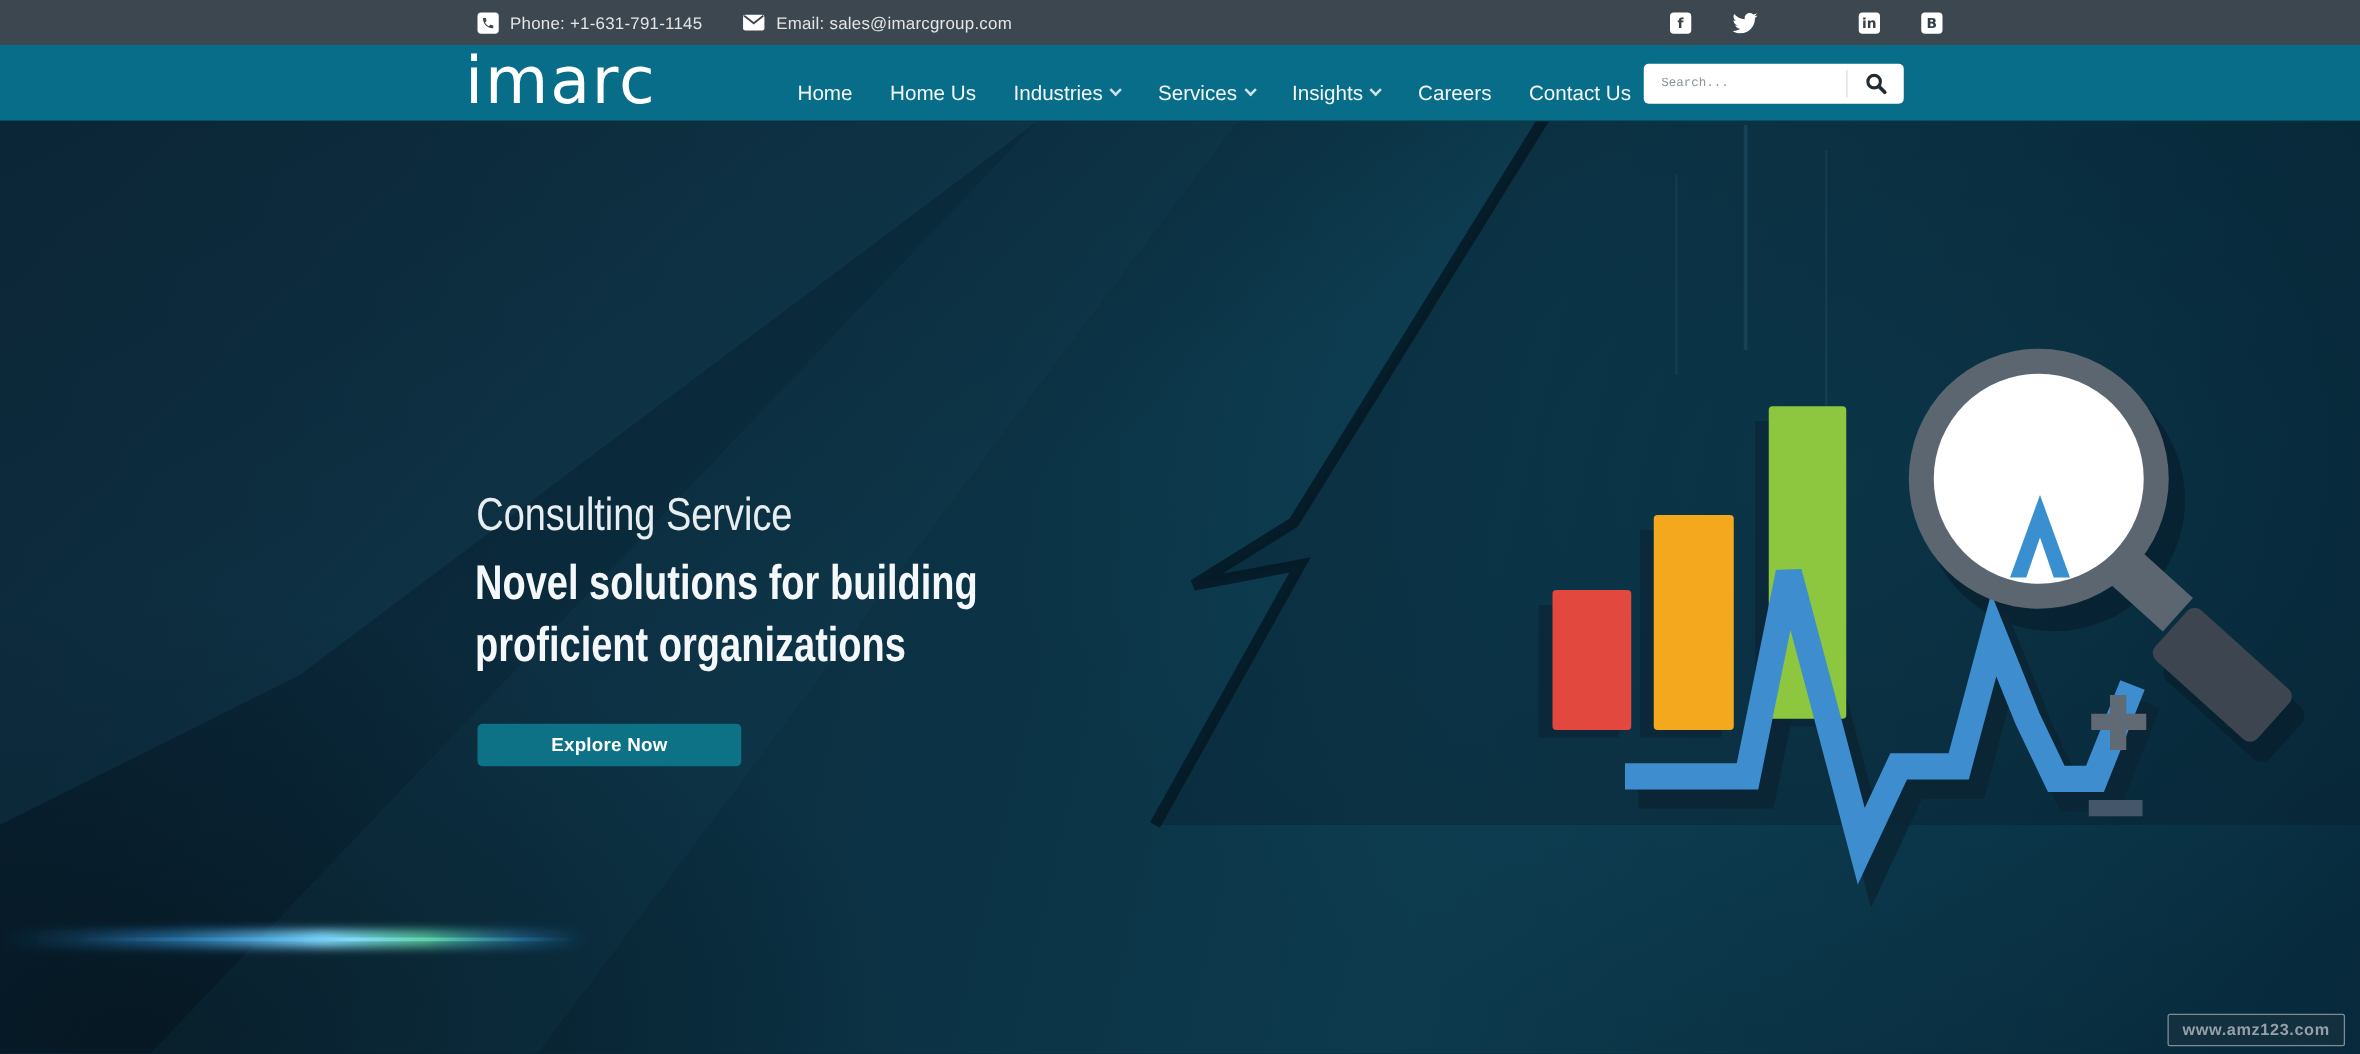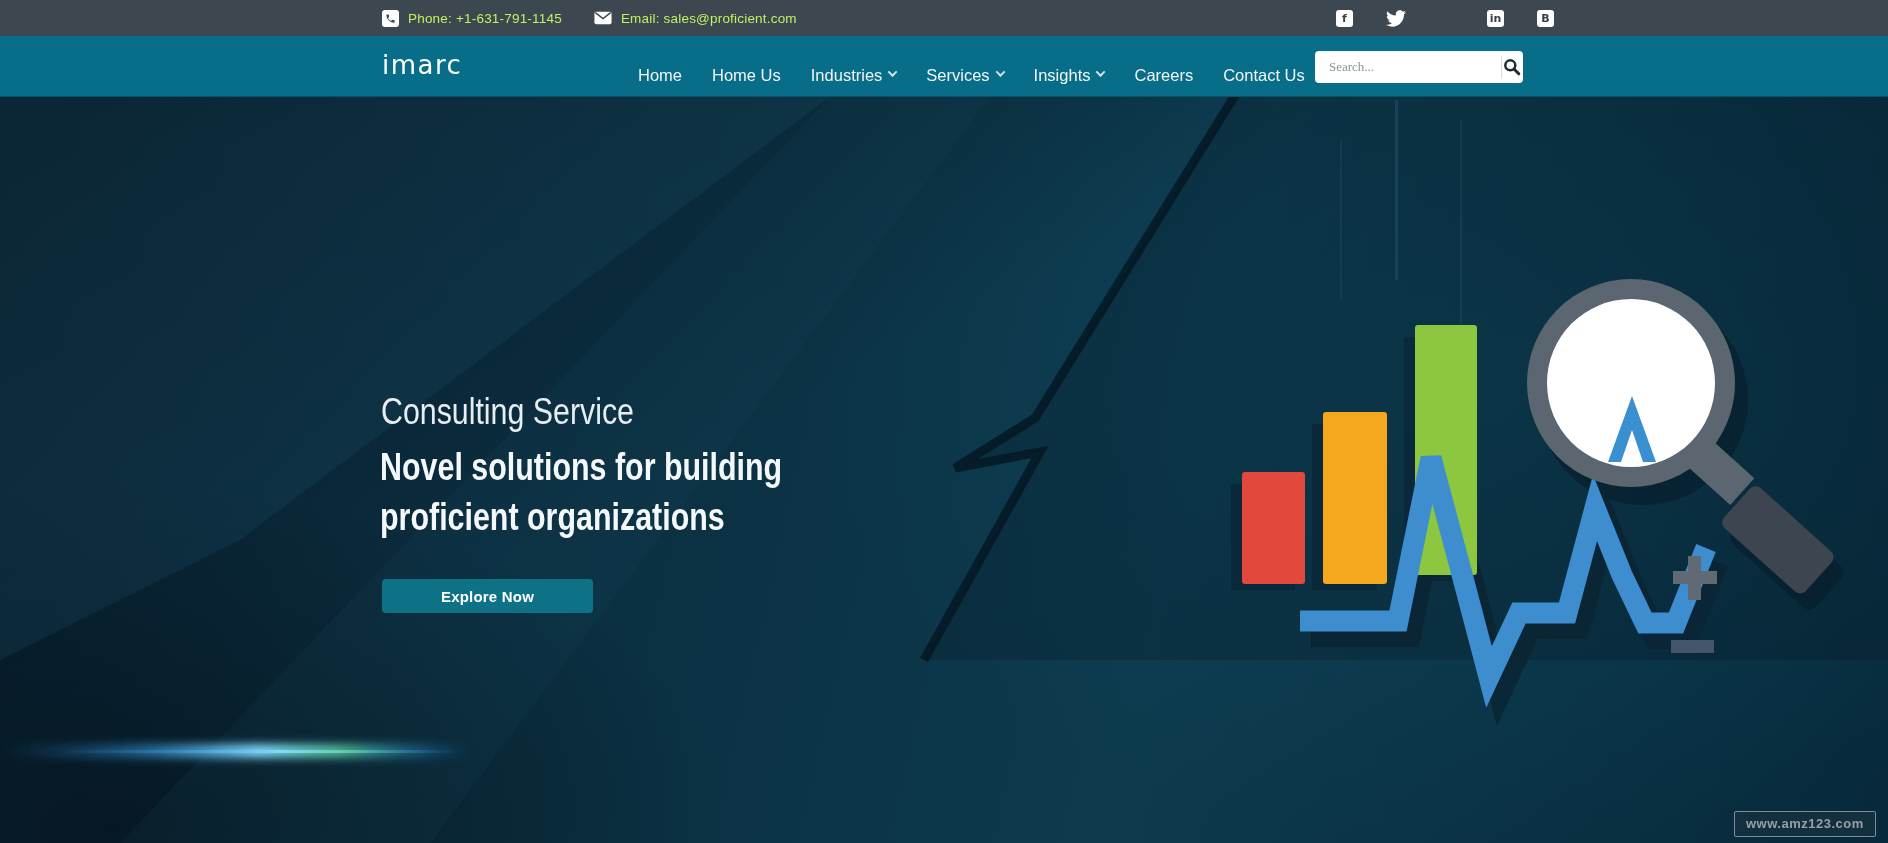--- a/index.html
+++ b/index.html
@@ -6,40 +6,40 @@
   html,body { width:1888px; height:843px; overflow:hidden; background:#0a2a3c;
     font-family:"Liberation Sans", sans-serif; }
 
   
   .topbar { position:relative; width:1888px; height:36px; background:#3c4750; }
   .contact { position:absolute; left:382px; top:0; height:36px; display:flex; align-items:center; gap:9px; }
   .contact .spacer { width:14px; }
   .ic-chip { width:17px; height:17px; background:#ffffff; border-radius:3px;
     display:flex; align-items:center; justify-content:center; }
   .ic-chip svg { display:block; }
-  .topbar-text { color:#bef264; font-size:13.5px; letter-spacing:.2px; }
+  .topbar-text { color:#e5e5e5; font-size:13.5px; letter-spacing:.2px; }
   .social { position:absolute; left:1336px; top:0; height:36px; display:flex; align-items:center; gap:33px; }
   .sq-icon { width:17px; height:17px; background:#ffffff; border-radius:3px; color:#343f48;
     font-size:11px; font-weight:bold; display:flex; align-items:center; justify-content:center;
     font-family:"DejaVu Sans", sans-serif; cursor:pointer; }
 
   
   .navbar { position:relative; width:1888px; height:61px; background:#076d88;
     border-bottom:1px solid rgba(0,35,48,.35); }
-  .logo { position:absolute; left:382px; top:7px; color:#ffffff; font-family:"DejaVu Sans", sans-serif;
-    font-size:26px; font-weight:400; letter-spacing:1.5px; line-height:44px; }
+  .logo { position:absolute; left:372px; top:7px; color:#ffffff; font-family:"DejaVu Sans", sans-serif;
+    font-size:52px; font-weight:400; letter-spacing:1.5px; line-height:44px; }
   .menu { position:absolute; left:638px; top:0; height:78px; display:flex; align-items:center; gap:30px; }
   .menu-item { color:#f2f6f8; font-size:16.5px; font-weight:500; display:flex; align-items:center;
     gap:7px; cursor:pointer; white-space:nowrap; }
   .chev { width:7px; height:7px; border-right:2px solid #cfe2ea; border-bottom:2px solid #cfe2ea;
     transform:rotate(45deg) translate(-1px,-1px); margin-top:-4px; }
   .search-box { position:absolute; left:1315px; top:15px; width:208px; height:32px; background:#ffffff;
     border-radius:4px; display:flex; align-items:center; }
   .search-box input { flex:1; border:none; outline:none; background:transparent; padding:0 12px 0 14px;
-    font-size:13px; color:#4a545c; font-family:Liberation Serif, serif; }
+    font-size:10px; color:#4a545c; font-family:Liberation Mono, monospace; }
   .search-box input::placeholder { color:#8b959c; }
   .search-divider { width:1px; height:22px; background:#d7dde1; }
   .search-btn { width:45px; height:32px; display:flex; align-items:center; justify-content:center;
     cursor:pointer; border:none; background:transparent; }
 
   
   .hero { position:relative; width:1888px; height:746px; overflow:hidden;
     background:
       radial-gradient(1000px 560px at 6% 98%, rgba(2,10,16,.55), rgba(2,10,16,0) 62%),
       linear-gradient(152deg, rgba(4,14,24,.5) 0%, rgba(4,14,24,0) 42%),
@@ -71,21 +71,21 @@
         </svg>
     </span>
     <span class="topbar-text">Phone: +1-631-791-1145</span>
     <span class="spacer"></span>
     <span style="display:flex;">
       <svg width="18" height="14" viewBox="0 0 20 15">
           <rect x="0.5" y="0.5" width="19" height="14" rx="2" fill="#ffffff"></rect>
           <path d="M1.5 1.5 L10 8.2 L18.5 1.5" fill="none" stroke="#3c4750" stroke-width="1.6"></path>
         </svg>
     </span>
-    <span class="topbar-text">Email: sales@proficient.com</span>
+    <span class="topbar-text">Email: sales@imarcgroup.com</span>
   </div>
   <div class="social">
     <span class="sq-icon">f</span>
     <span style="display:flex;cursor:pointer;">
       <svg width="20" height="17" viewBox="0 0 24 20">
           <path fill="#ffffff" d="M23.95 2.57c-.88.39-1.83.65-2.82.77 1.01-.61 1.79-1.57 2.16-2.72-.95.56-2 .96-3.13 1.18C19.26.84 17.99.24 16.57.24c-2.72 0-4.92 2.2-4.92 4.92 0 .39.04.76.13 1.12C7.69 6.09 4.07 4.13 1.64 1.16c-.43.72-.67 1.56-.67 2.48 0 1.71.87 3.21 2.19 4.1-.81-.03-1.57-.25-2.23-.62v.06c0 2.39 1.69 4.37 3.95 4.83-.41.11-.85.17-1.3.17-.31 0-.62-.03-.92-.09.63 1.95 2.45 3.38 4.6 3.42-1.68 1.32-3.81 2.1-6.1 2.1-.39 0-.78-.02-1.17-.07 2.19 1.39 4.77 2.21 7.56 2.21 9.05 0 14-7.5 14-13.99 0-.21 0-.42-.02-.63.96-.69 1.8-1.56 2.46-2.55z"></path>
         </svg>
     </span>
     <span class="sq-icon" style="font-size:11px;margin-left:48px;">in</span>
     <span class="sq-icon">B</span>

